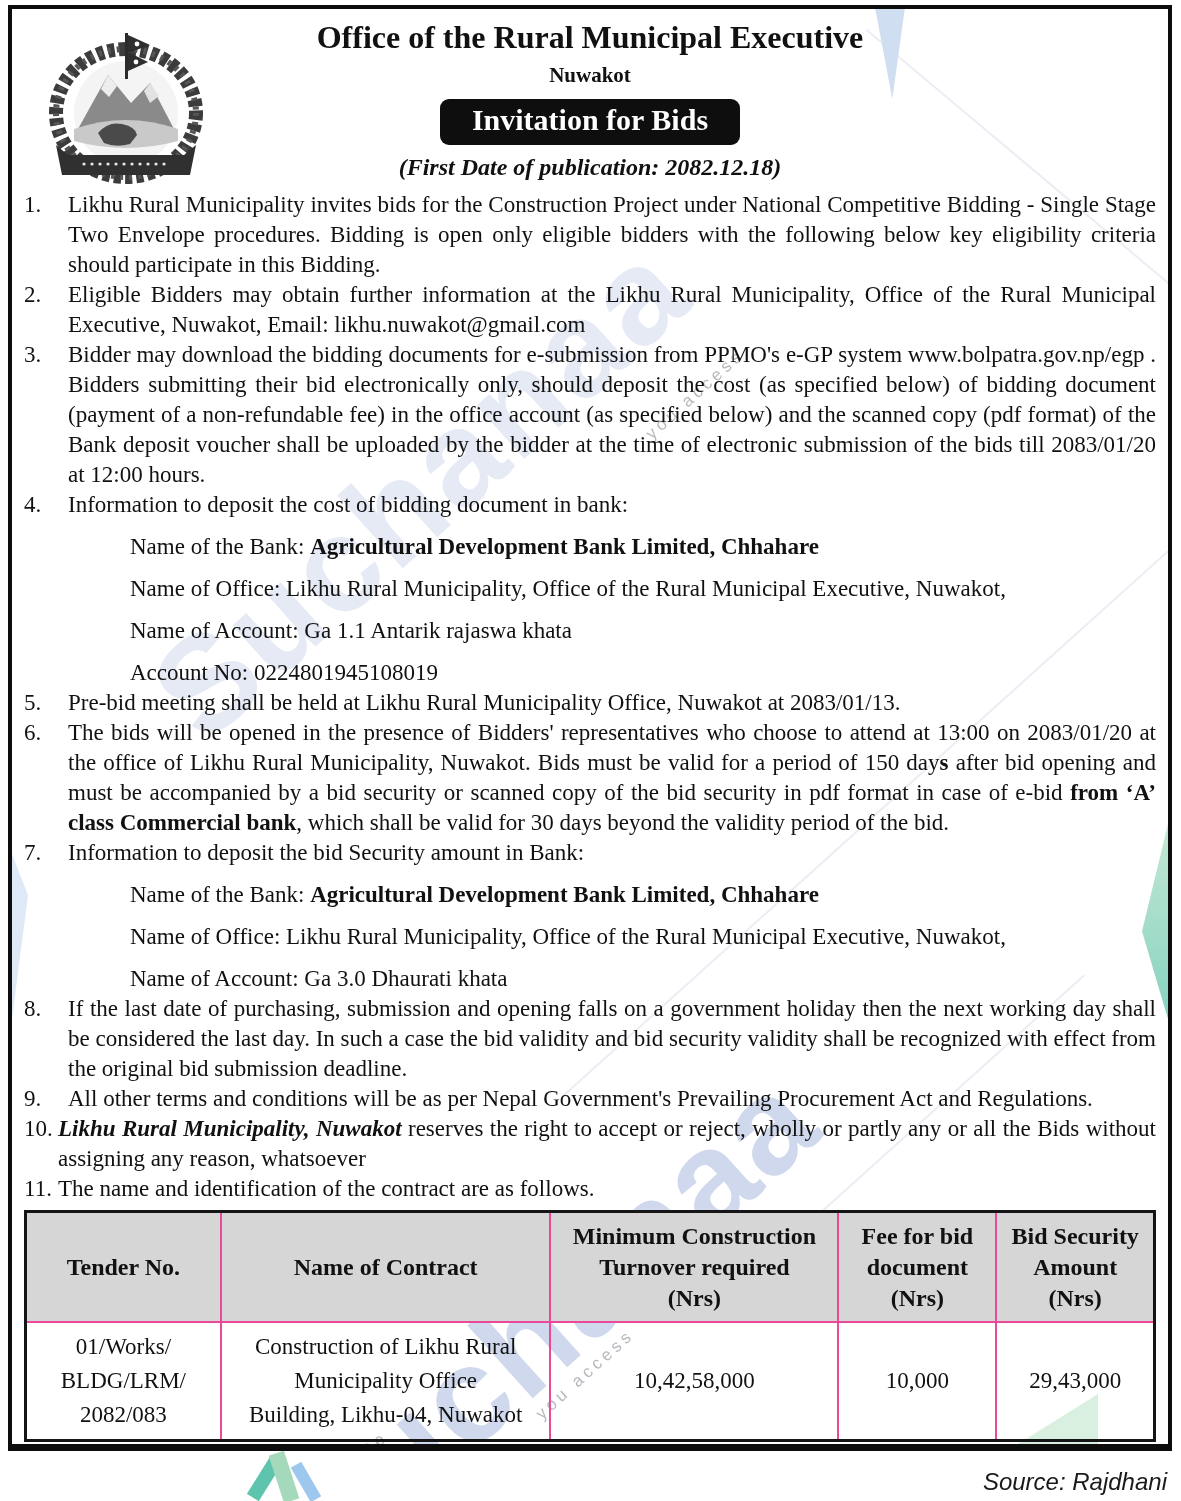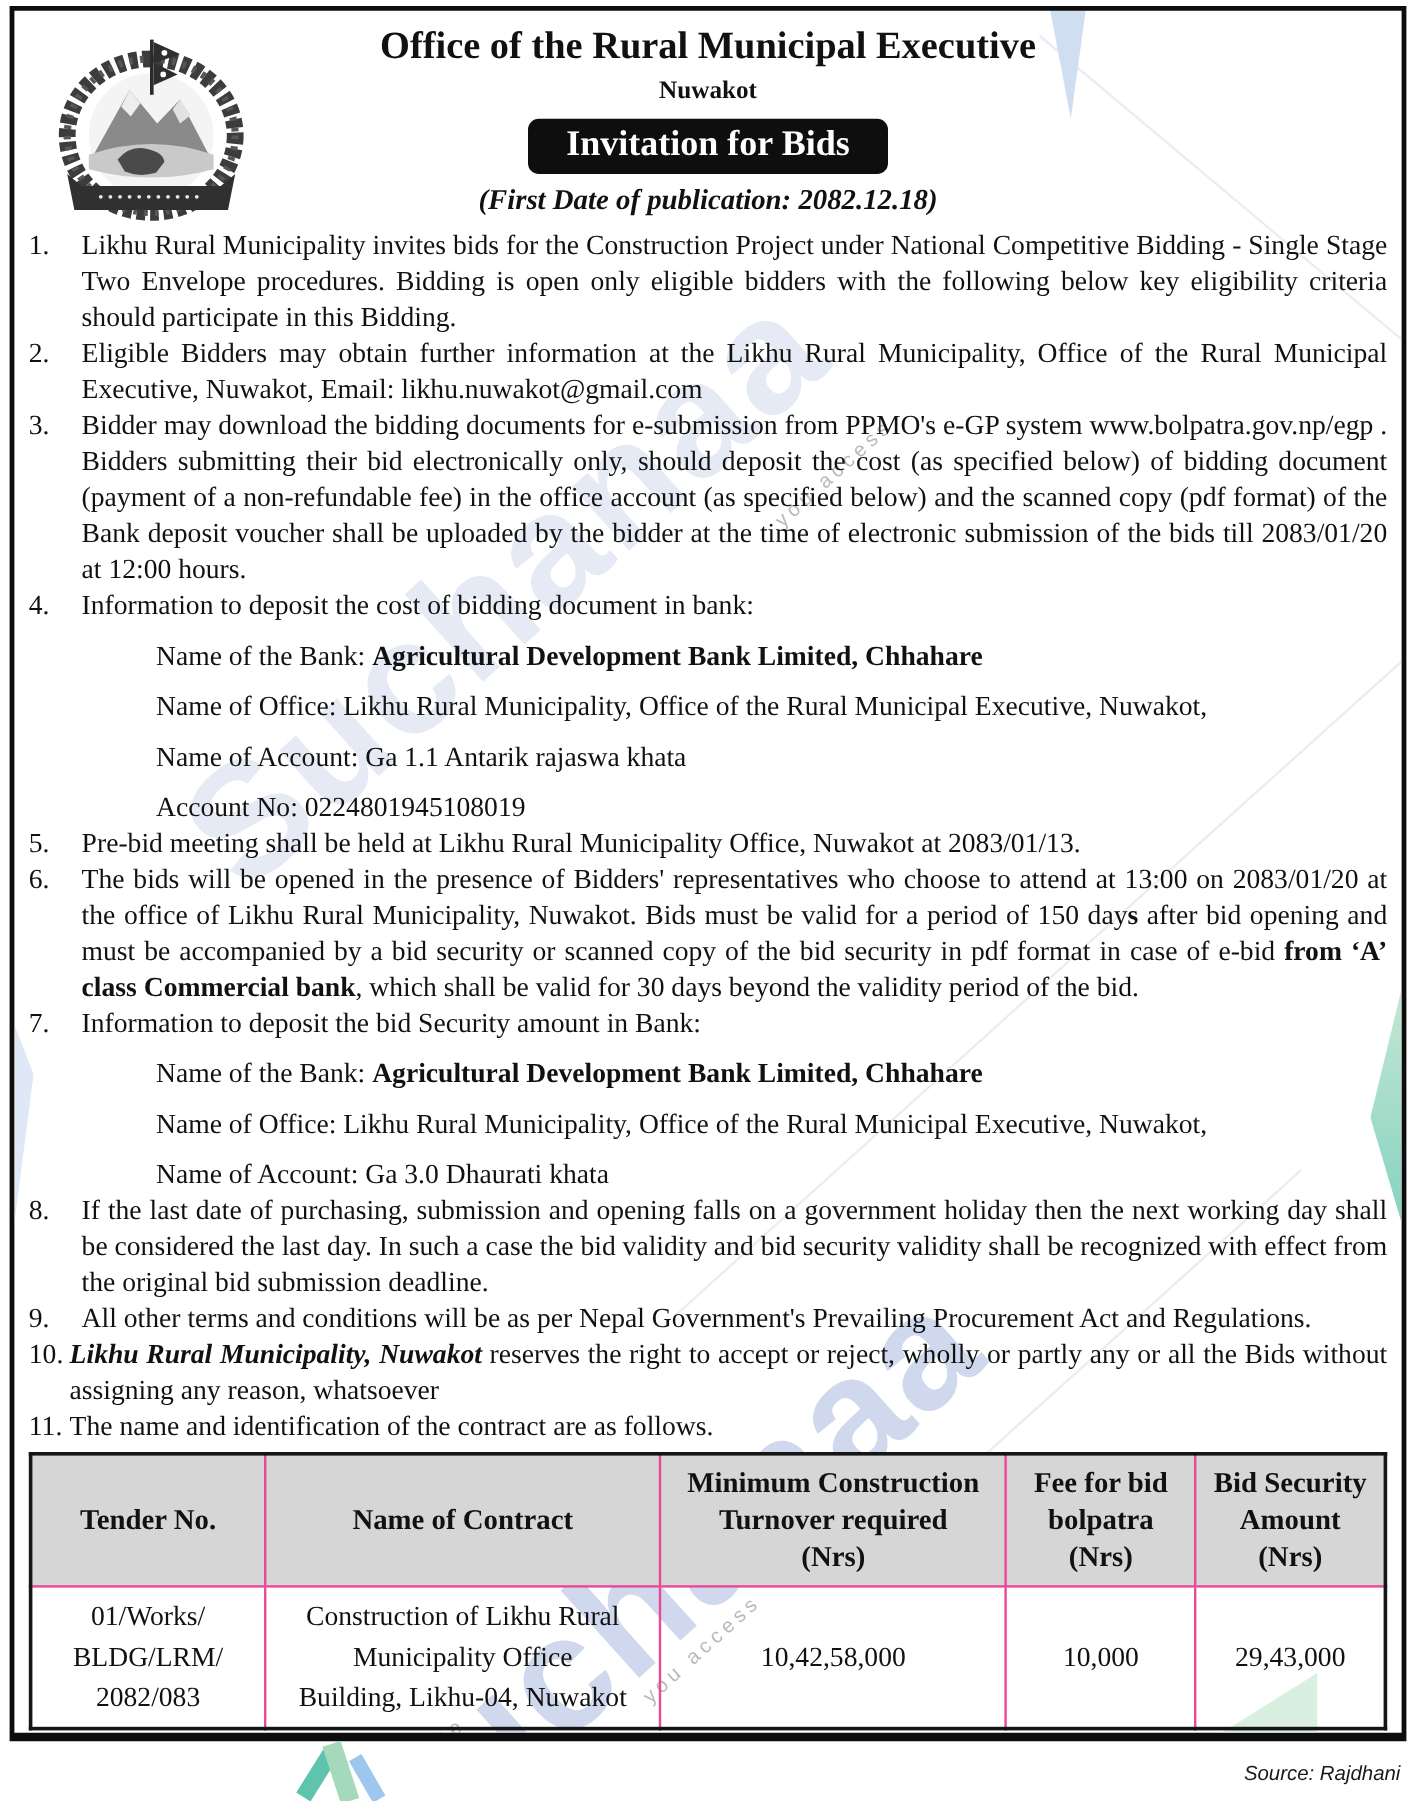--- a/index.html
+++ b/index.html
@@ -88,21 +88,21 @@
     font-weight:bold;font-size:24px;line-height:31px;
     height:104px;
   }
   table.tender td{
     font-size:23px;line-height:34px;
     height:112px;
   }
   .source{
     position:absolute;right:14px;top:1468px;
     font-family:"Liberation Sans", sans-serif;
-    font-style:italic;font-size:17px;color:#1a1a1a;
+    font-style:italic;font-size:24px;color:#1a1a1a;
     z-index:2;
   }
 </style>
 </head>
 <body>
 
 <div class="page">
 
   <div class="doc">
 
@@ -243,21 +243,21 @@
             <col style="width:14%">
         </colgroup>
         <thead>
           <tr>
             <th>Tender No.</th>
             <th>Name of Contract</th>
             <th>Minimum Construction
 Turnover required
 (Nrs)</th>
             <th>Fee for bid
-bolpatra
+document
 (Nrs)</th>
             <th>Bid Security
 Amount
 (Nrs)</th>
           </tr>
         </thead>
         <tbody>
           <tr>
             <td>01/Works/
 BLDG/LRM/

